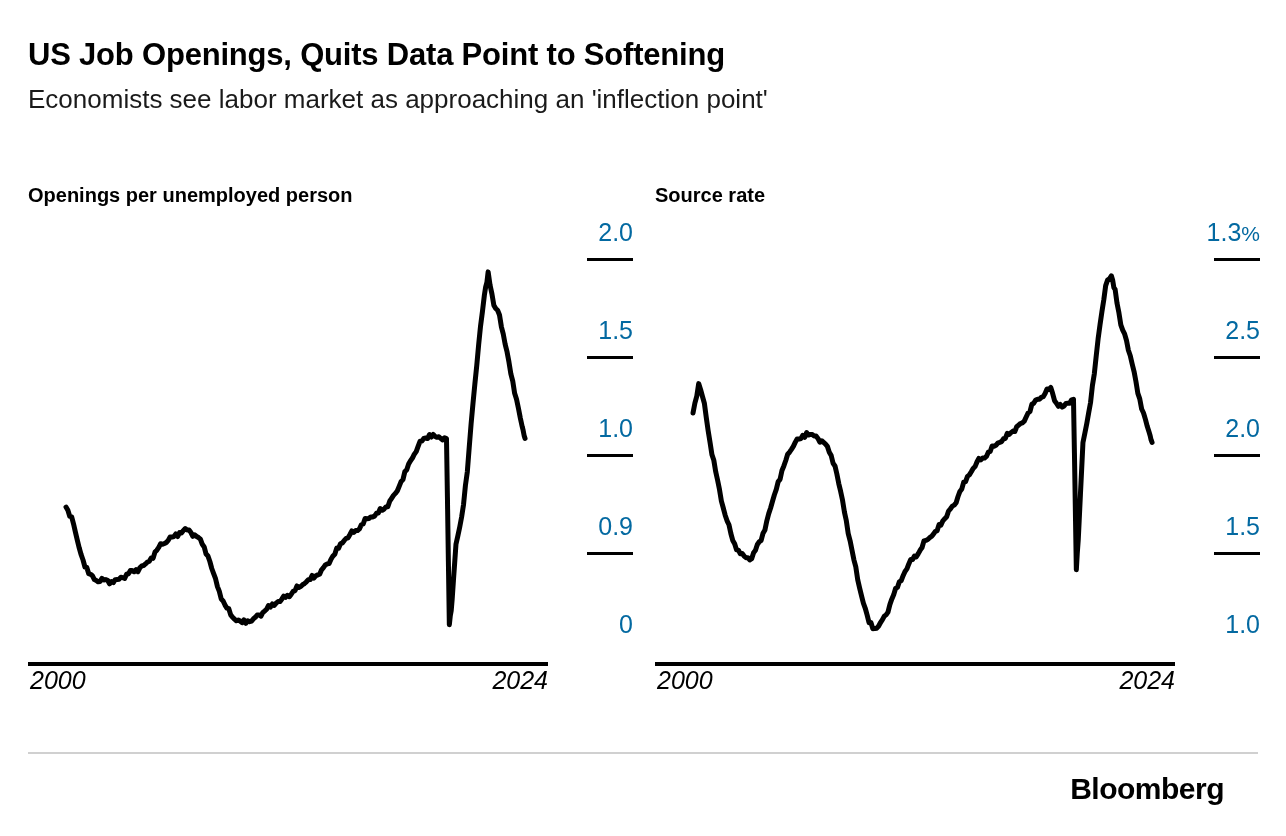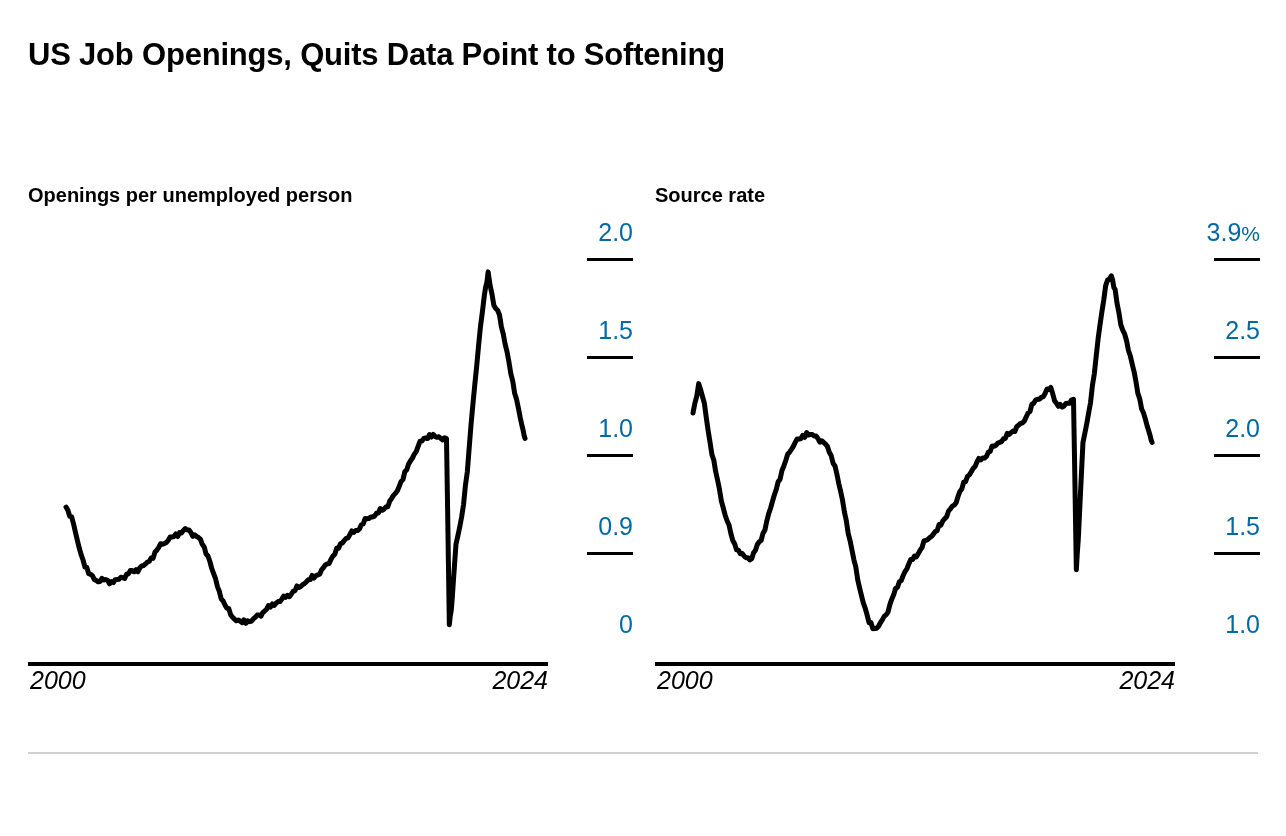--- a/index.html
+++ b/index.html
@@ -128,20 +128,21 @@
     letter-spacing: -0.5px;
     color: #000;
   }
 </style>
 </head>
 <body>
 
 <div class="page">
 
   <div class="headline">US Job Openings, Quits Data Point to Softening</div>
+  <div class="subhead">Economists see labor market as approaching an 'inflection point'</div>
 
   <div class="panel panel-left">
     <div class="panel-title">Openings per unemployed person</div>
 
     <div class="plot">
       <svg id="svg-openings" width="520" height="440" viewBox="0 0 520 440">
         <path id="line-openings" fill="none" stroke="#000000" stroke-width="5" stroke-linejoin="round" stroke-linecap="round" d="M38.00 281.08 L39.89 284.30 L41.79 290.43 L43.68 290.88 L45.57 298.03 L47.47 306.39 L49.36 314.40 L51.25 322.04 L53.14 328.72 L55.04 334.00 L56.93 340.99 L58.82 341.41 L60.72 347.72 L62.61 348.37 L64.50 349.79 L66.40 353.60 L68.29 354.55 L70.18 355.84 L72.07 355.56 L73.97 352.34 L75.86 353.92 L77.75 353.60 L79.65 354.27 L81.54 357.85 L83.43 355.56 L85.33 356.57 L87.22 353.68 L89.11 353.60 L91.00 353.23 L92.90 351.31 L94.79 351.64 L96.68 352.35 L98.58 348.22 L100.47 347.72 L102.36 344.62 L104.26 344.57 L106.15 345.76 L108.04 343.75 L109.93 345.72 L111.83 341.84 L113.72 339.93 L115.61 339.47 L117.51 337.92 L119.40 336.06 L121.29 335.29 L123.19 332.04 L125.08 332.39 L126.97 326.12 L128.86 324.20 L130.76 321.40 L132.65 317.72 L134.54 318.32 L136.44 317.45 L138.33 316.43 L140.22 314.40 L142.12 310.98 L144.01 311.03 L145.90 310.48 L147.79 308.01 L149.69 310.54 L151.58 306.56 L153.47 307.01 L155.37 304.48 L157.26 302.64 L159.15 303.99 L161.05 304.10 L162.94 306.56 L164.83 310.33 L166.72 308.84 L168.62 310.48 L170.51 311.53 L172.40 313.15 L174.30 318.32 L176.19 320.93 L178.08 328.09 L179.98 330.08 L181.87 335.51 L183.76 342.52 L185.65 347.72 L187.55 352.71 L189.44 360.60 L191.33 365.36 L193.23 373.00 L195.12 374.95 L197.01 379.08 L198.91 382.16 L200.80 382.72 L202.69 388.88 L204.58 391.32 L206.48 393.16 L208.37 394.76 L210.26 394.05 L212.16 395.05 L214.05 396.72 L215.94 393.89 L217.84 397.41 L219.73 394.76 L221.62 395.68 L223.51 395.04 L225.41 392.80 L227.30 391.34 L229.19 389.03 L231.09 388.88 L232.98 390.09 L234.87 386.40 L236.77 384.96 L238.66 383.22 L240.55 379.49 L242.44 381.04 L244.34 377.99 L246.23 379.40 L248.12 377.12 L250.02 375.56 L251.91 375.57 L253.80 373.20 L255.70 370.19 L257.59 371.40 L259.48 369.28 L261.37 370.68 L263.27 368.15 L265.16 365.36 L267.05 364.59 L268.95 359.96 L270.84 361.44 L272.73 360.56 L274.63 358.72 L276.52 357.52 L278.41 355.79 L280.30 353.81 L282.20 353.60 L284.09 349.43 L285.98 352.03 L287.88 349.68 L289.77 348.85 L291.66 348.18 L293.56 343.80 L295.45 341.58 L297.34 338.91 L299.23 337.92 L301.13 337.50 L303.02 333.22 L304.91 330.08 L306.81 328.24 L308.70 322.12 L310.59 322.24 L312.49 317.69 L314.38 316.86 L316.27 314.40 L318.16 312.36 L320.06 311.79 L321.95 308.52 L323.84 304.98 L325.74 306.32 L327.63 304.60 L329.52 304.56 L331.42 302.96 L333.31 298.72 L335.20 297.99 L337.09 292.55 L338.99 292.84 L340.88 292.50 L342.77 290.91 L344.67 290.88 L346.56 290.10 L348.45 287.27 L350.35 286.96 L352.24 282.53 L354.13 284.29 L356.02 283.04 L357.92 280.90 L359.81 280.71 L361.70 275.20 L363.60 272.31 L365.49 269.38 L367.38 267.36 L369.28 265.00 L371.17 260.31 L373.06 255.60 L374.95 253.55 L376.85 245.56 L378.74 243.84 L380.63 238.09 L382.53 234.72 L384.42 232.08 L386.31 228.21 L388.21 225.62 L390.10 220.32 L391.99 215.30 L393.88 215.11 L395.78 212.48 L397.67 212.02 L399.56 212.58 L401.46 208.56 L403.35 210.98 L405.24 208.51 L407.14 210.52 L409.03 211.35 L410.92 210.73 L412.81 212.48 L414.71 213.85 L416.60 211.72 L418.49 212.48 L419.44 271.64 L420.39 335.51 L421.33 398.68 L422.28 389.88 L423.23 384.64 L424.17 373.20 L425.43 354.67 L426.70 336.54 L427.96 318.32 L429.85 309.89 L431.74 300.92 L433.64 290.88 L435.53 278.54 L437.42 259.48 L439.32 245.80 L441.21 221.50 L443.10 197.84 L445.00 177.20 L446.89 157.71 L448.78 139.22 L450.67 118.40 L452.57 99.85 L454.46 85.40 L456.35 69.40 L457.62 61.19 L458.88 56.45 L460.14 45.88 L462.03 59.06 L463.93 67.85 L465.82 79.20 L467.71 82.53 L469.60 84.30 L471.50 89.00 L473.39 100.77 L475.28 108.15 L477.18 118.40 L479.07 125.96 L480.96 136.03 L482.86 147.80 L484.75 155.21 L486.64 167.32 L488.53 173.28 L490.43 182.28 L492.32 192.09 L494.21 200.72 L495.16 204.45 L496.11 209.40 L497.05 212.48"></path>
         <line x1="0" y1="438" x2="520" y2="438" stroke="#000000" stroke-width="4"></line>
       </svg>
     </div>
@@ -168,32 +169,33 @@
     <div class="panel-title">Source rate</div>
 
     <div class="plot">
       <svg id="svg-quits" width="520" height="440" viewBox="0 0 520 440">
         <path id="line-quits" fill="none" stroke="#000000" stroke-width="5" stroke-linejoin="round" stroke-linecap="round" d="M38.00 187.00 L39.89 177.15 L41.79 170.21 L43.68 157.60 L45.57 163.45 L47.47 170.49 L49.36 177.20 L51.25 191.37 L53.14 204.59 L55.04 216.40 L56.93 228.62 L58.82 234.26 L60.72 245.80 L62.61 254.29 L64.50 263.55 L66.40 275.20 L68.29 282.03 L70.18 289.20 L72.07 294.80 L73.97 298.76 L75.86 307.53 L77.75 314.40 L79.65 317.68 L81.54 323.88 L83.43 324.20 L85.33 327.82 L87.22 327.54 L89.11 330.08 L91.00 331.67 L92.90 331.71 L94.79 334.00 L96.68 332.75 L98.58 326.66 L100.47 324.20 L102.36 318.49 L104.26 315.82 L106.15 314.40 L108.04 307.16 L109.93 303.90 L111.83 294.80 L113.72 287.66 L115.61 281.97 L117.51 275.20 L119.40 268.77 L121.29 263.42 L123.19 255.60 L125.08 253.34 L126.97 244.46 L128.86 239.92 L130.76 234.51 L132.65 228.22 L134.54 226.20 L136.44 223.37 L138.33 220.39 L140.22 216.40 L142.12 212.98 L144.01 213.03 L145.90 212.48 L147.79 209.36 L149.69 211.23 L151.58 206.60 L153.47 209.01 L155.37 208.44 L157.26 208.56 L159.15 209.91 L161.05 210.02 L162.94 212.48 L164.83 216.25 L166.72 214.76 L168.62 216.40 L170.51 218.11 L172.40 220.38 L174.30 226.20 L176.19 229.47 L178.08 237.27 L179.98 239.92 L181.87 247.97 L183.76 257.59 L185.65 265.40 L187.55 274.31 L189.44 286.12 L191.33 294.80 L193.23 307.67 L195.12 314.84 L197.01 324.20 L198.91 333.81 L200.80 340.91 L202.69 353.60 L204.58 361.92 L206.48 369.64 L208.37 377.12 L210.26 382.29 L212.16 389.17 L214.05 396.72 L215.94 396.51 L217.84 402.64 L219.73 402.60 L221.62 402.21 L223.51 400.27 L225.41 396.72 L227.30 393.96 L229.19 390.33 L231.09 388.88 L232.98 386.17 L234.87 378.56 L236.77 373.20 L238.66 368.85 L240.55 362.50 L242.44 361.44 L244.34 355.78 L246.23 354.57 L248.12 349.68 L250.02 345.50 L251.91 342.90 L253.80 337.92 L255.70 333.61 L257.59 333.50 L259.48 330.08 L261.37 330.82 L263.27 327.64 L265.16 324.20 L267.05 321.47 L268.95 314.88 L270.84 314.40 L272.73 313.52 L274.63 311.68 L276.52 310.48 L278.41 308.09 L280.30 305.46 L282.20 304.60 L284.09 298.47 L285.98 299.11 L287.88 294.80 L289.77 292.66 L291.66 290.69 L293.56 285.00 L295.45 282.78 L297.34 280.11 L299.23 279.12 L301.13 276.74 L303.02 270.50 L304.91 265.40 L306.81 262.91 L308.70 256.14 L310.59 255.60 L312.49 250.40 L314.38 248.91 L316.27 245.80 L318.16 242.46 L320.06 240.58 L321.95 236.00 L323.84 232.46 L325.74 233.80 L327.63 232.08 L329.52 232.04 L331.42 230.44 L333.31 226.20 L335.20 225.47 L337.09 220.03 L338.99 220.32 L340.88 219.32 L342.77 217.08 L344.67 216.40 L346.56 215.62 L348.45 212.79 L350.35 212.48 L352.24 207.40 L354.13 208.51 L356.02 206.60 L357.92 205.11 L359.81 205.58 L361.70 200.72 L363.60 199.13 L365.49 197.52 L367.38 196.80 L369.28 195.09 L371.17 191.05 L373.06 187.00 L374.95 185.61 L376.85 178.27 L378.74 177.20 L380.63 174.06 L382.53 173.31 L384.42 173.28 L386.31 171.37 L388.21 170.74 L390.10 167.40 L391.99 163.03 L393.88 163.49 L395.78 161.52 L397.67 167.59 L399.56 174.69 L401.46 177.20 L403.35 180.28 L405.24 178.45 L407.14 181.12 L409.03 179.99 L410.92 177.41 L412.81 177.20 L414.71 177.26 L416.60 173.82 L418.49 173.28 L419.44 227.22 L420.39 285.85 L421.33 343.80 L422.28 327.16 L423.23 314.08 L424.17 294.80 L425.43 268.43 L426.70 242.46 L427.96 216.40 L429.85 207.32 L431.74 197.69 L433.64 187.00 L435.53 176.62 L437.42 159.52 L439.32 147.80 L441.21 130.04 L443.10 112.91 L445.00 98.80 L446.89 85.85 L448.78 73.89 L450.67 59.60 L452.57 54.12 L454.46 52.74 L456.35 49.80 L457.62 54.01 L458.88 61.67 L460.14 63.52 L462.03 77.35 L463.93 86.79 L465.82 98.80 L467.71 104.09 L469.60 107.82 L471.50 114.48 L473.39 124.29 L475.28 129.71 L477.18 138.00 L479.07 145.56 L480.96 155.63 L482.86 167.40 L484.75 172.85 L486.64 183.00 L488.53 187.00 L490.43 193.39 L492.32 200.58 L494.21 206.60 L495.16 209.67 L496.11 213.97 L497.05 216.40"></path>
         <line x1="0" y1="438" x2="520" y2="438" stroke="#000000" stroke-width="4"></line>
       </svg>
     </div>
 
     <div class="ylabels ylabels-right">
-      <div class="ytick" style="top:-8px;"><span>3.9</span><span class="pct">%</span></div>
+      <div class="ytick" style="top:-8px;"><span>1.3</span><span class="pct">%</span></div>
       <div class="ytick-rule" style="top:32px;"></div>
       <div class="ytick" style="top:90px;">2.5</div>
       <div class="ytick-rule" style="top:130px;"></div>
       <div class="ytick" style="top:188px;">2.0</div>
       <div class="ytick-rule" style="top:228px;"></div>
       <div class="ytick" style="top:286px;">1.5</div>
       <div class="ytick-rule" style="top:326px;"></div>
       <div class="ytick" style="top:384px;">1.0</div>
     </div>
 
     <div class="axis-labels">
       <div class="xlab xlab-start">2000</div>
       <div class="xlab xlab-end">2024</div>
     </div>
   </div>
 
   <div class="footer-rule"></div>
+  <div class="brand">Bloomberg</div>
 
 </div>
 
 </body></html>

